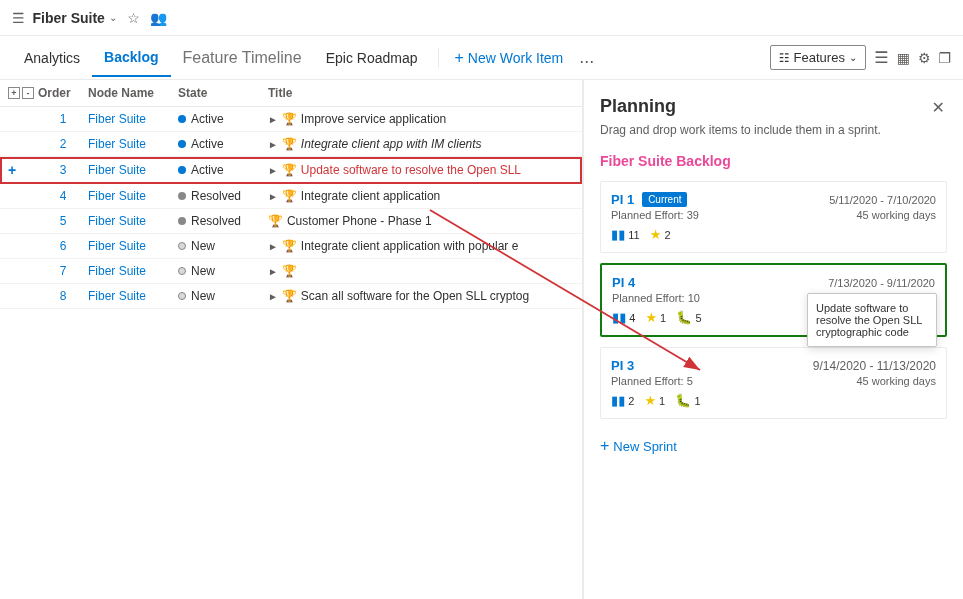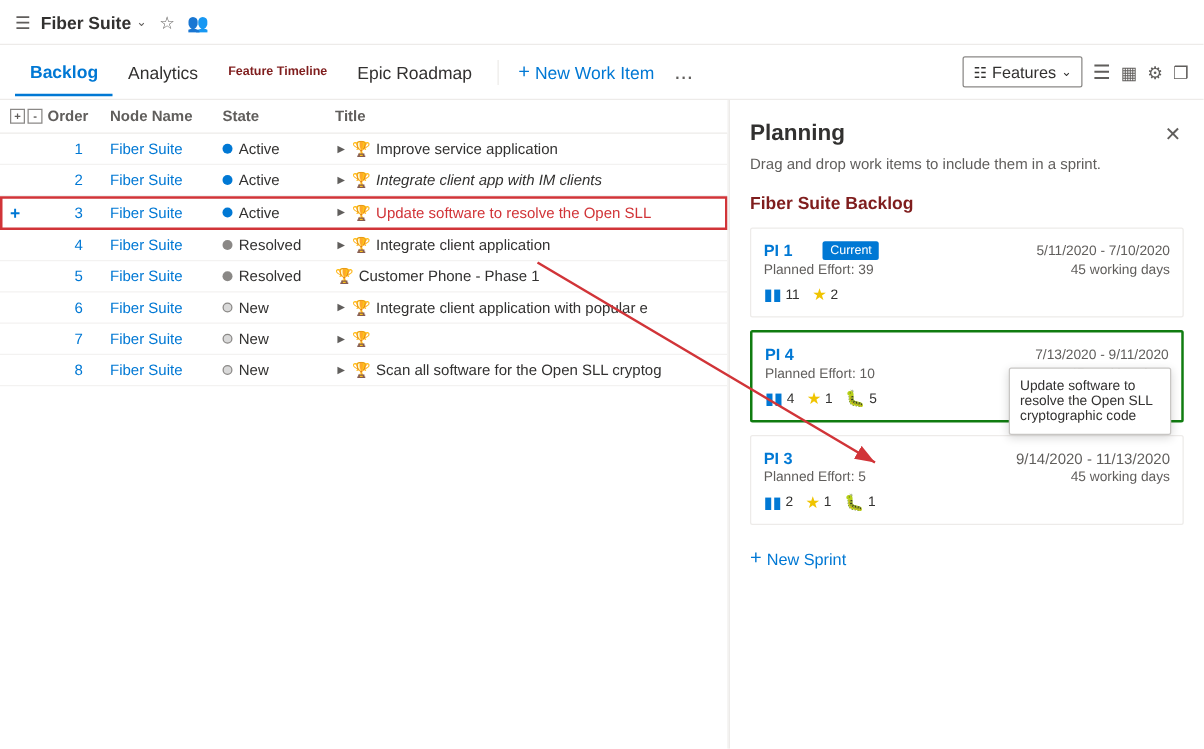--- a/index.html
+++ b/index.html
@@ -10,23 +10,23 @@
 
 <div style="display:flex;align-items:center;padding:6px 12px;border-bottom:1px solid #edebe9;height:36px;">
   <span style="font-size:14px;color:#605e5c;margin-right:8px;cursor:pointer;">☰</span>
   <span style="font-size:14px;font-weight:600;color:#323130;">Fiber Suite</span>
   <span style="font-size:10px;color:#605e5c;margin-left:4px;cursor:pointer;">⌄</span>
   <span style="color:#605e5c;margin-left:10px;font-size:14px;cursor:pointer;">☆</span>
   <span style="color:#605e5c;margin-left:10px;font-size:14px;cursor:pointer;">👥</span>
 </div>
 
 <div style="display:flex;align-items:center;padding:0 12px;border-bottom:1px solid #edebe9;height:44px;">
+  <span style="padding:10px 12px;font-size:14px;color:#323130;cursor:pointer;">Analytics</span>
   <span style="padding:10px 12px;font-size:14px;color:#0078d4;font-weight:600;cursor:pointer;position:relative;border-bottom:2px solid #0078d4;">Backlog</span>
-  <span style="padding:10px 12px;font-size:14px;color:#323130;cursor:pointer;">Analytics</span>
-  <span style="padding:10px 12px;font-size:10px;color:#7f1d1d;cursor:pointer;font-weight:bold;">Feature Timeline</span>
+  <span style="padding:10px 12px;font-size:16px;color:#737373;cursor:pointer;">Feature Timeline</span>
   <span style="padding:10px 12px;font-size:14px;color:#323130;cursor:pointer;">Epic Roadmap</span>
   <div style="width:1px;height:20px;background:#edebe9;margin:0 8px;"></div>
   <div style="display:flex;align-items:center;gap:4px;padding:6px 8px;color:#0078d4;font-size:14px;cursor:pointer;">
     <span style="font-size:16px;">+</span>
     <span>New Work Item</span>
   </div>
   <span style="color:#605e5c;font-size:18px;cursor:pointer;padding:0 8px;">...</span>
   <div style="margin-left:auto;display:flex;align-items:center;gap:8px;">
     <div style="display:flex;align-items:center;gap:4px;border:1px solid #8a8886;border-radius:2px;padding:4px 8px;font-size:13px;cursor:pointer;color:#323130;">
       <span style="font-size:12px;">☷</span>
@@ -175,25 +175,25 @@
 
     </div>
   </div>
 
   <div style="width:380px;display:flex;flex-direction:column;padding:16px;background:#fff;overflow-y:auto;border-left:1px solid #edebe9;">
     <div style="display:flex;justify-content:space-between;align-items:flex-start;margin-bottom:4px;">
       <span style="font-size:18px;font-weight:600;">Planning</span>
       <span style="color:#605e5c;cursor:pointer;font-size:16px;padding:2px;">✕</span>
     </div>
     <p style="font-size:12px;color:#605e5c;margin-bottom:16px;">Drag and drop work items to include them in a sprint.</p>
-    <div style="color:#7f1d1d;font-size:14px;font-weight:600;margin-bottom:12px;">Fiber Suite Backlog</div>
+    <div style="color:#ec4899;font-size:14px;font-weight:600;margin-bottom:12px;">Fiber Suite Backlog</div>
 
     <div style="border:1px solid #edebe9;border-radius:2px;padding:10px;margin-bottom:10px;background:#fff;">
       <div style="display:flex;align-items:center;justify-content:space-between;margin-bottom:2px;">
-        <div style="display:flex;align-items:flex-start;gap:24px;">
+        <div style="display:flex;align-items:flex-start;gap:8px;">
           <span style="font-size:13px;font-weight:600;color:#0078d4;">PI 1</span>
           <span style="background:#0078d4;color:#fff;font-size:10px;padding:2px 6px;border-radius:2px;">Current</span>
         </div>
         <span style="font-size:11px;color:#605e5c;">5/11/2020 - 7/10/2020</span>
       </div>
       <div style="display:flex;justify-content:space-between;align-items:center;">
         <span style="font-size:11px;color:#605e5c;">Planned Effort: 39</span>
         <span style="font-size:11px;color:#605e5c;">45 working days</span>
       </div>
       <div style="margin-top:6px;display:flex;align-items:center;gap:10px;">

